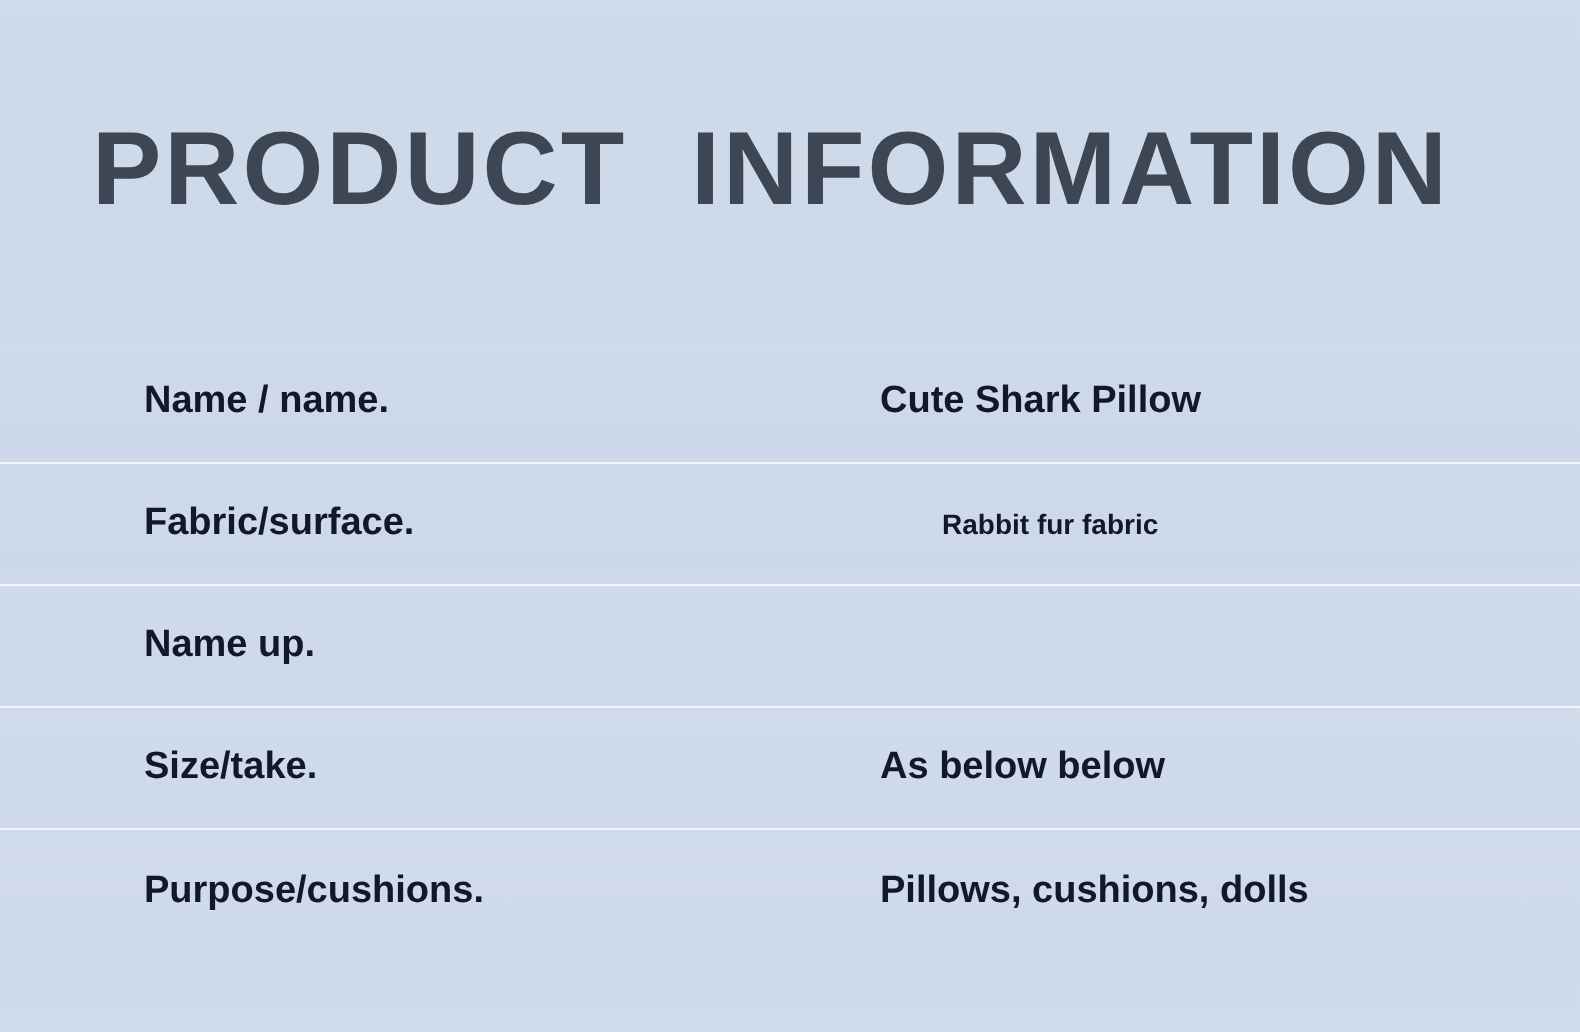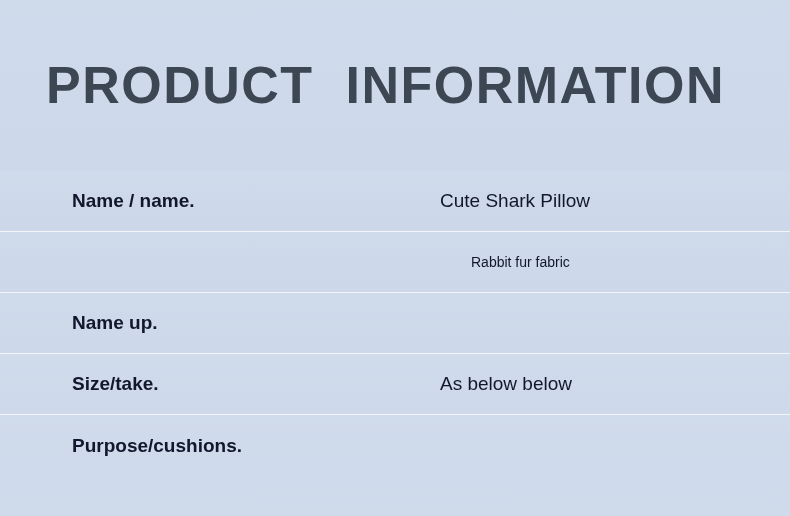--- a/index.html
+++ b/index.html
@@ -65,21 +65,21 @@
     font-size: 19px;
     font-weight: 700;
     color: #12172e;
     white-space: nowrap;
   }
 
   .spec-value {
     position: absolute;
     left: 440px;
     font-size: 19px;
-    font-weight: 400;
+    font-weight: 700;
     color: #12172e;
     white-space: nowrap;
   }
   .spec-value.small {
     font-size: 14px;
     margin-left: 31px;
   }
 </style>
 </head>
 <body>
@@ -89,30 +89,32 @@
   <div class="title">PRODUCT  INFORMATION</div>
 
   <div class="spec-table">
 
     <div class="spec-row">
       <span class="spec-label">Name / name.</span>
       <span class="spec-value">Cute Shark Pillow</span>
     </div>
 
     <div class="spec-row">
+      <span class="spec-label">Fabric/surface.</span>
       <span class="spec-value small">Rabbit fur fabric</span>
     </div>
 
     <div class="spec-row">
       <span class="spec-label">Name up.</span>
     </div>
 
     <div class="spec-row">
       <span class="spec-label">Size/take.</span>
       <span class="spec-value">As below below</span>
     </div>
 
     <div class="spec-row last">
       <span class="spec-label">Purpose/cushions.</span>
+      <span class="spec-value">Pillows, cushions, dolls</span>
     </div>
 
   </div>
 </div>
 
 </body></html>

